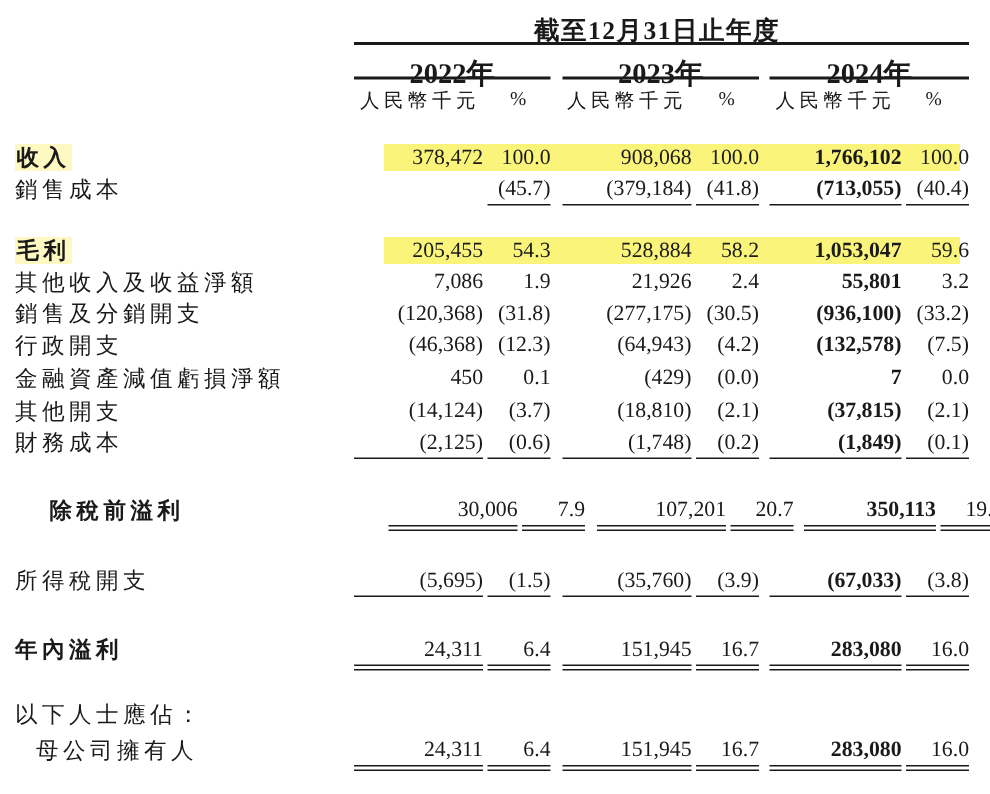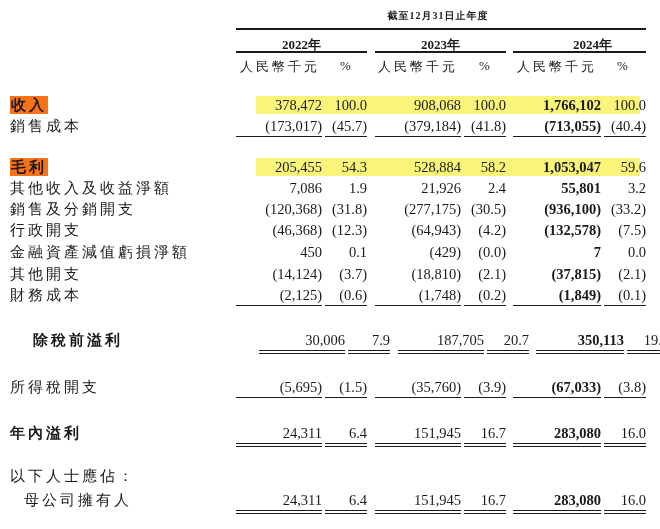--- a/index.html
+++ b/index.html
@@ -3,62 +3,62 @@
 <meta charset="utf-8">
 <style>
   html, body { margin: 0; padding: 0; background: #ffffff; }
   body {
     width: 660px; height: 529px; position: relative; overflow: hidden;
     font-family: "Liberation Serif", "DejaVu Serif", serif;
     color: #1a1a1a;
   }
   .hdr-title {
     position: absolute; left: 238px; width: 400px; top: 9px;
-    text-align: center; font-size: 10px; font-weight: bold; letter-spacing: 1px;
+    text-align: center; font-size: 17px; font-weight: bold; letter-spacing: 1px;
   }
   .rule { position: absolute; height: 0; border-top: 2px solid #1a1a1a; }
   .year {
-    position: absolute; top: 36px; text-align: center; font-size: 13px; font-weight: bold;
+    position: absolute; top: 36px; text-align: center; font-size: 19px; font-weight: bold;
   }
   .unit { position: absolute; top: 58px; font-size: 13px; letter-spacing: 3px; }
   .pct-h { position: absolute; top: 58px; font-size: 13px; }
 
   .row { position: absolute; left: 0; width: 660px; height: 20px; }
   .label {
     position: absolute; left: 10px; font-size: 15px; letter-spacing: 3px;
     font-family: "DejaVu Sans", sans-serif; line-height: 20px; white-space: nowrap;
   }
   .label.bold { font-weight: bold; }
   .label.indent { left: 24px; }
   .cell {
     position: absolute; top: 0; text-align: right; font-size: 14.5px; line-height: 20px;
     white-space: nowrap;
   }
   .hl { background: #faf57a; }
-  .hl-label { background: #f97316; padding: 0 1px; }
+  .hl-label { background: #fef9c3; padding: 0 1px; }
   .u1 { border-bottom: 1.5px solid #1a1a1a; }
   .u2 { border-bottom: 4px double #1a1a1a; }
 
   
   .c0 { left: 236px; width: 86px; }
   .p0 { left: 325px; width: 42px; }
   .c1 { left: 375px; width: 86px; }
   .p1 { left: 464px; width: 42px; }
   .c2 { left: 513px; width: 88px; font-weight: bold; }
   .p2 { left: 604px; width: 42px; }
 </style>
 </head>
 <body>
 
 <div class="hdr-title">截至12月31日止年度</div>
 <div class="rule" style="left:236px; width:410px; top:28px;"></div>
 
 <div class="year" style="left:236px; width:131px;">2022年</div>
 <div class="year" style="left:375px; width:131px;">2023年</div>
-<div class="year" style="left:526px; width:133px;">2024年</div>
+<div class="year" style="left:513px; width:133px;">2024年</div>
 <div class="rule" style="left:236px; width:131px; top:51px;"></div>
 <div class="rule" style="left:375px; width:131px; top:51px;"></div>
 <div class="rule" style="left:513px; width:133px; top:51px;"></div>
 
 <div class="unit" style="left:240px;">人民幣千元</div>
 <div class="pct-h" style="left:340px;">%</div>
 <div class="unit" style="left:378px;">人民幣千元</div>
 <div class="pct-h" style="left:479px;">%</div>
 <div class="unit" style="left:517px;">人民幣千元</div>
 <div class="pct-h" style="left:617px;">%</div>
@@ -69,21 +69,20 @@
   <span class="cell c0">378,472</span>
   <span class="cell p0">100.0</span>
   <span class="cell c1">908,068</span>
   <span class="cell p1">100.0</span>
   <span class="cell c2">1,766,102</span>
   <span class="cell p2">100.0</span>
 </div>
 
 <div class="row" style="top:116px;">
   <span class="label">銷售成本</span>
-  <span class="cell c0 u1">(173,017)</span>
   <span class="cell p0 u1">(45.7)</span>
   <span class="cell c1 u1">(379,184)</span>
   <span class="cell p1 u1">(41.8)</span>
   <span class="cell c2 u1">(713,055)</span>
   <span class="cell p2 u1">(40.4)</span>
 </div>
 
 <div class="row" style="top:157px;">
   <span class="label bold"><span class="hl-label">毛利</span></span>
   <div class="hl" style="position:absolute; left:256px; width:384px; top:1px; height:18px;"></div>
@@ -152,21 +151,21 @@
   <span class="cell c1 u1">(1,748)</span>
   <span class="cell p1 u1">(0.2)</span>
   <span class="cell c2 u1">(1,849)</span>
   <span class="cell p2 u1">(0.1)</span>
 </div>
 
 <div class="row" style="top:330px;margin-left:23px;">
   <span class="label bold">除稅前溢利</span>
   <span class="cell c0 u2">30,006</span>
   <span class="cell p0 u2">7.9</span>
-  <span class="cell c1 u2">187,705</span>
+  <span class="cell c1 u2">107,201</span>
   <span class="cell p1 u2">20.7</span>
   <span class="cell c2 u2">350,113</span>
   <span class="cell p2 u2">19.8</span>
 </div>
 
 <div class="row" style="top:377px;">
   <span class="label">所得稅開支</span>
   <span class="cell c0 u1">(5,695)</span>
   <span class="cell p0 u1">(1.5)</span>
   <span class="cell c1 u1">(35,760)</span>

